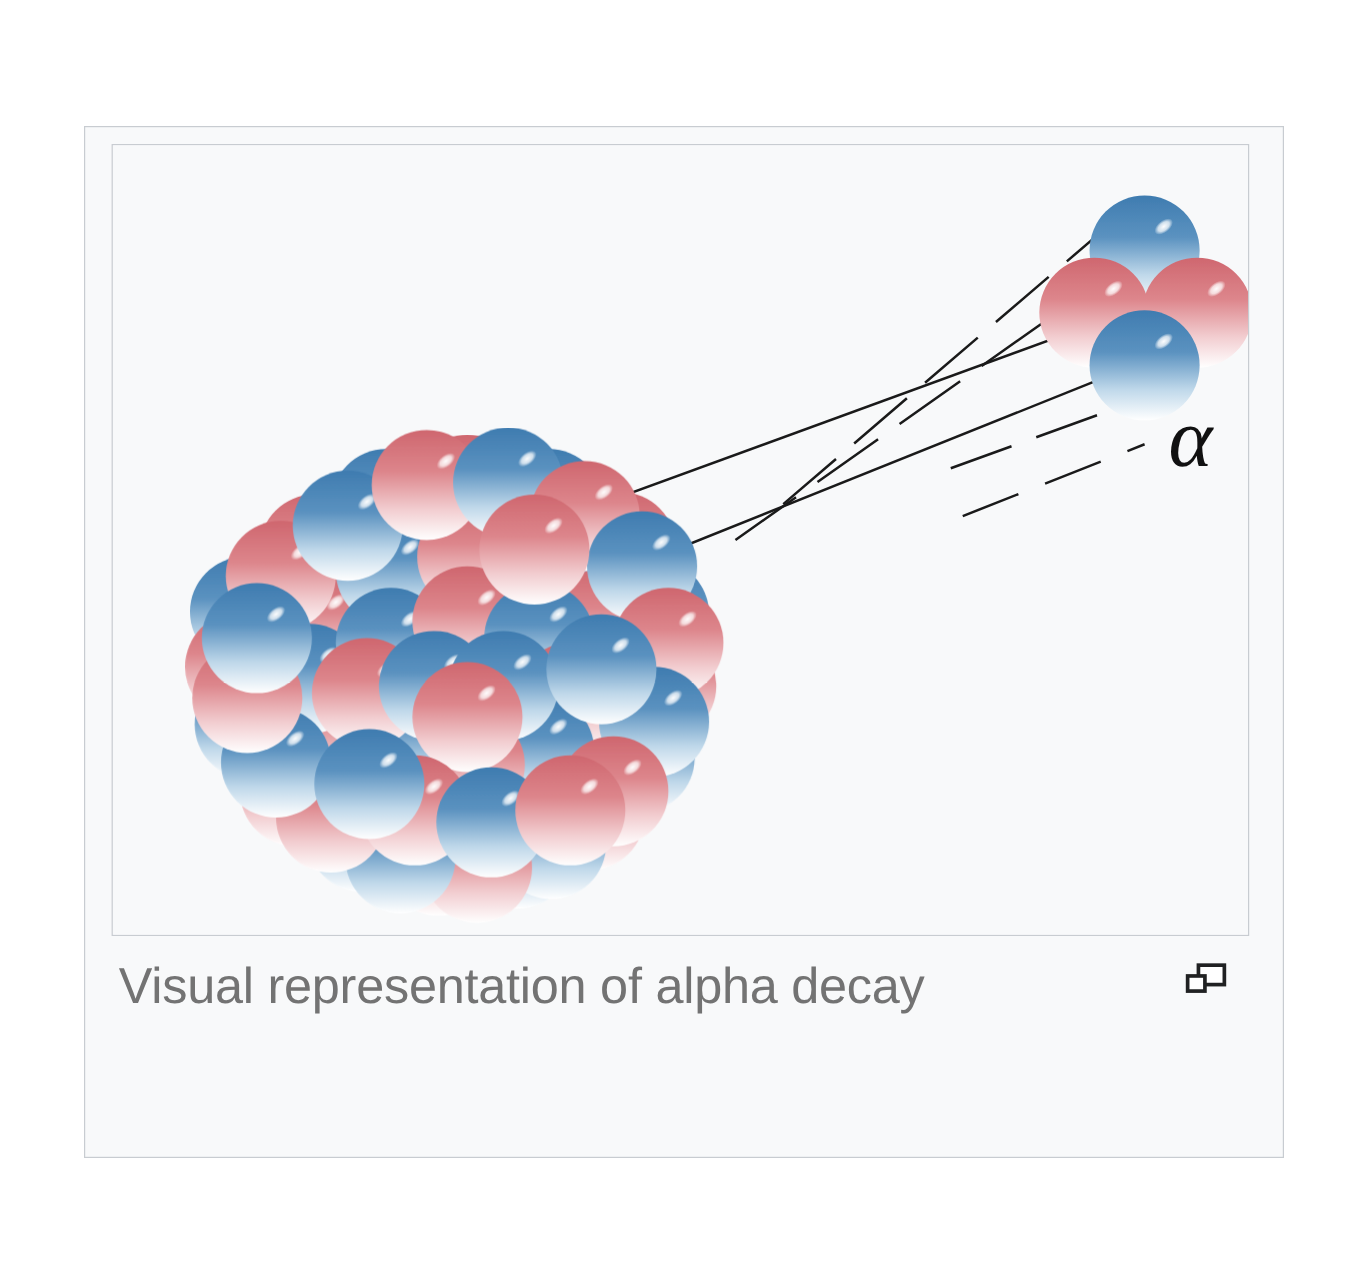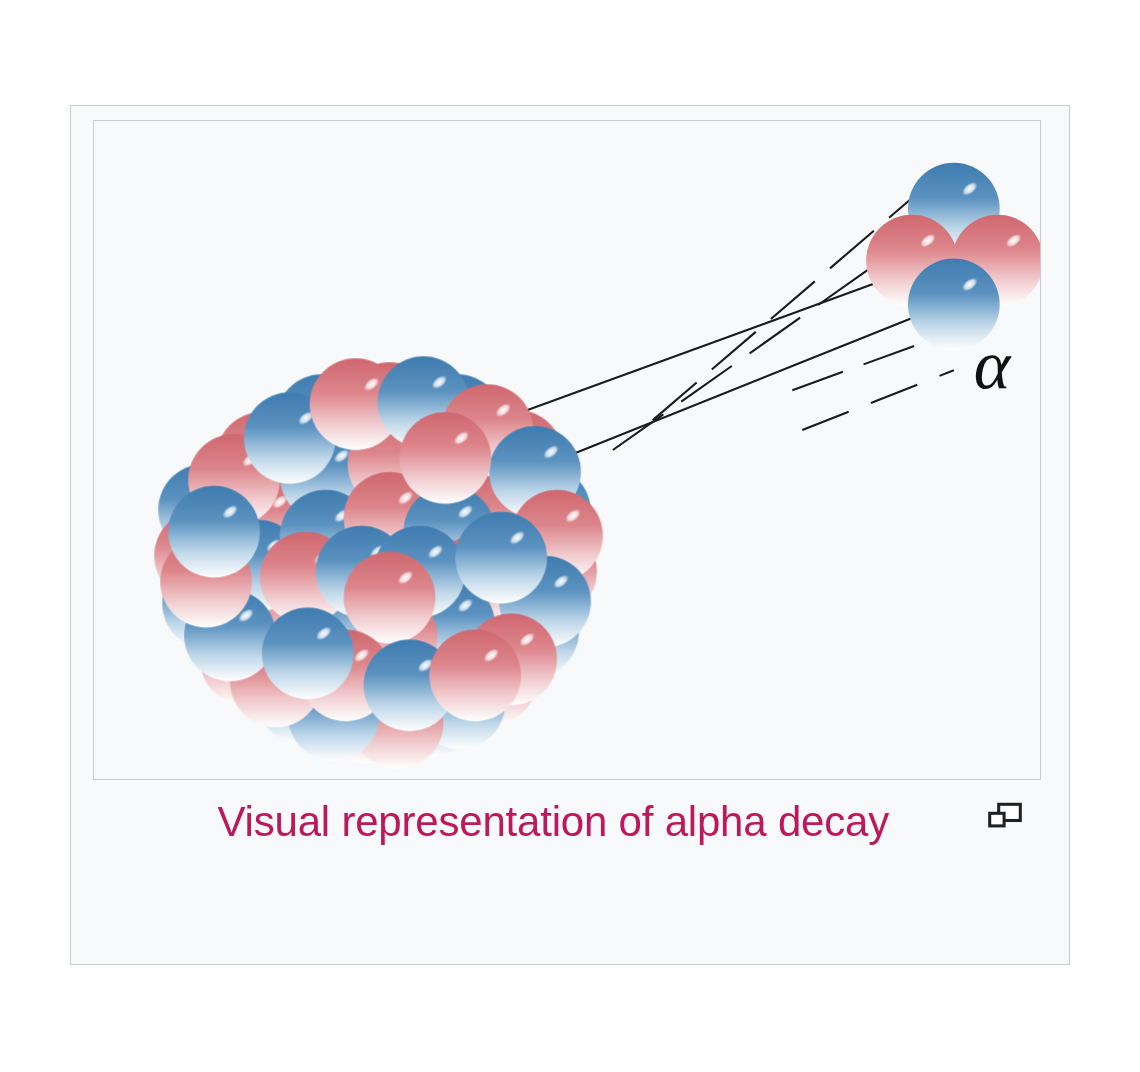--- a/index.html
+++ b/index.html
@@ -57,25 +57,24 @@
     width: 948px;
     height: 160px;
   }
   #caption-text {
     position: absolute;
     left: 6px;
     top: 0px;
     width: 790px;
     font-size: 42px;
     line-height: 1.42;
-    color: #be185d;
+    color: #737373;
     font-family: "Liberation Sans", sans-serif;
     letter-spacing: -0.2px;
     white-space: pre-wrap;
-    text-align: right;
   }
 
   #enlarge-icon {
     position: absolute;
     right: 18px;
     top: 9px;
     width: 36px;
     height: 30px;
     cursor: pointer;
   }

